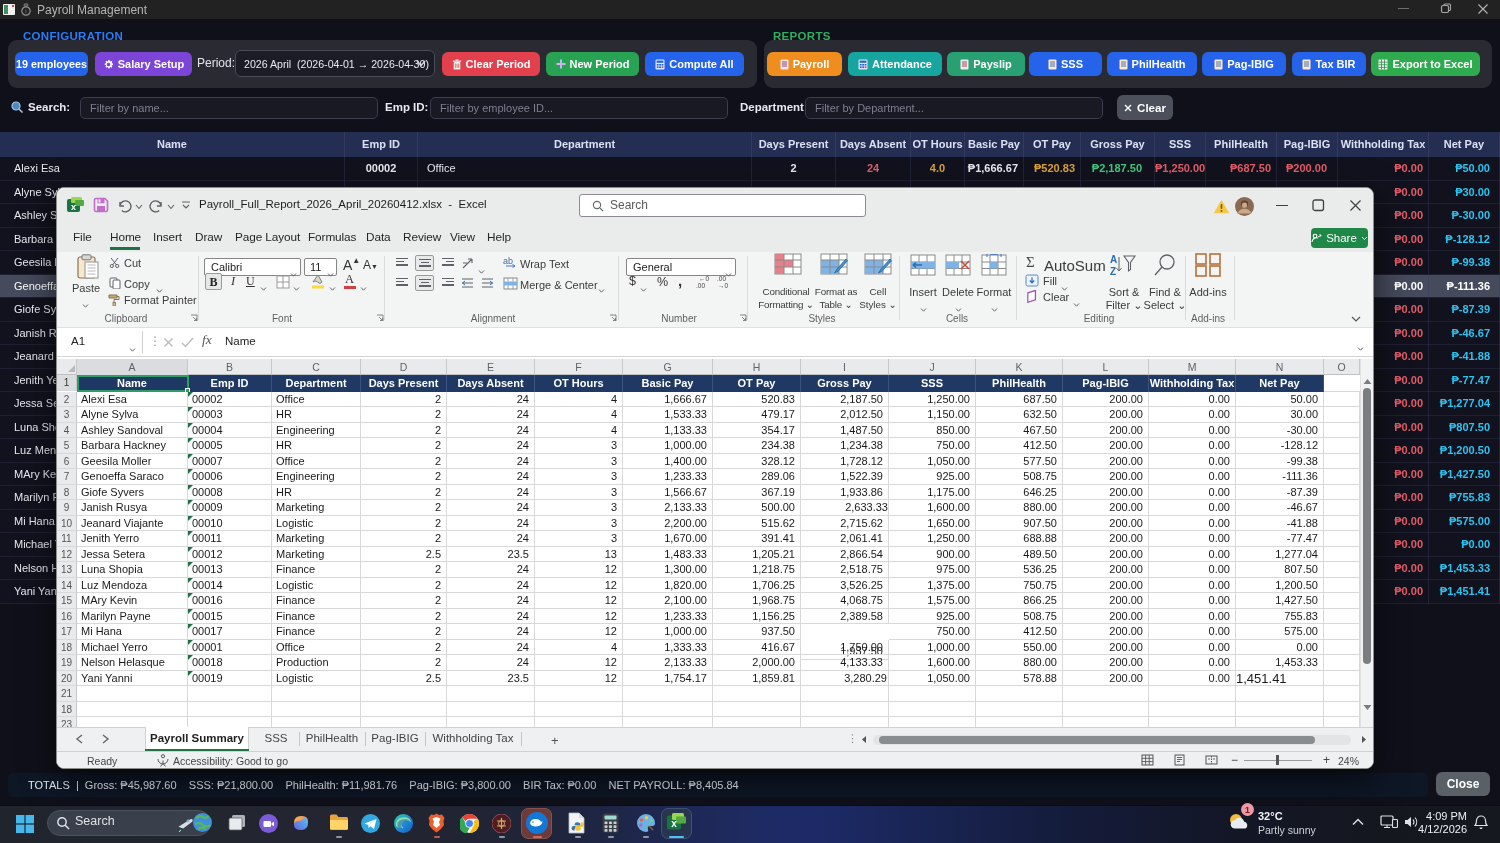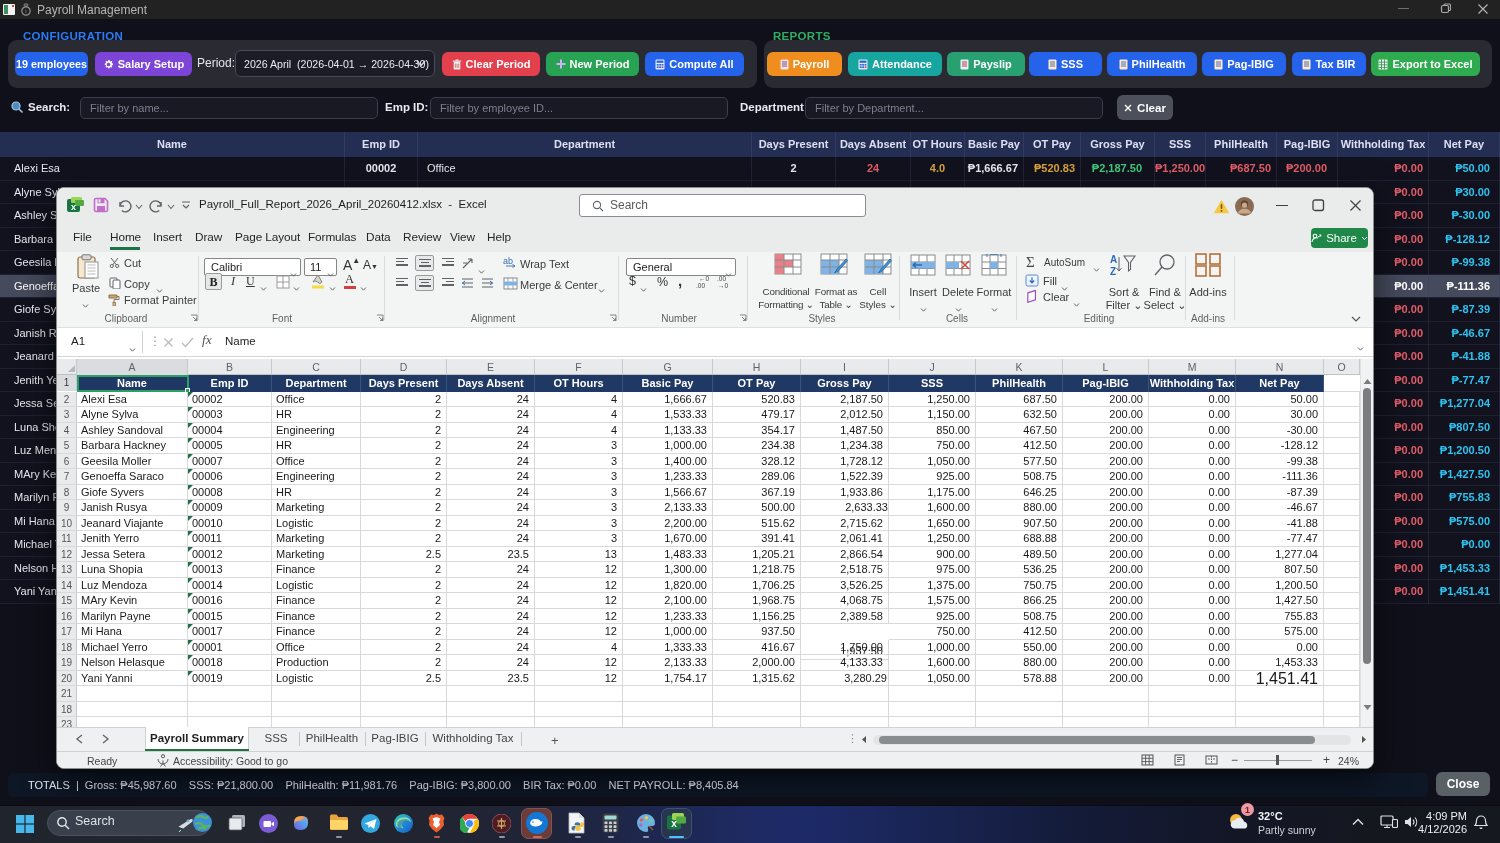--- a/index.html
+++ b/index.html
@@ -740,21 +740,21 @@
     <div class="abs" style="left:863px;top:111px;"><svg width="7" height="5">
         <path d="M1 0.5 L3.5 3.2 L6 0.5" stroke="#666" stroke-width="1" fill="none"></path>
       </svg></div>
     <div class="abs" style="left:898px;top:111px;"><svg width="7" height="5">
         <path d="M1 0.5 L3.5 3.2 L6 0.5" stroke="#666" stroke-width="1" fill="none"></path>
       </svg></div>
     <div class="abs" style="left:934px;top:111px;"><svg width="7" height="5">
         <path d="M1 0.5 L3.5 3.2 L6 0.5" stroke="#666" stroke-width="1" fill="none"></path>
       </svg></div>
     <div class="abs" style="left:969px;top:66px;font-size:15px;color:#444;font-family:'Liberation Serif',serif;">Σ</div>
-    <div class="abs" style="left:987px;top:69px;font-size:10px;color:#3b3b3b;">AutoSum</div>
+    <div class="abs" style="left:987px;top:69px;font-size:15px;color:#3b3b3b;">AutoSum</div>
     <div class="abs" style="left:1036px;top:71px;"><svg width="7" height="5">
         <path d="M1 0.5 L3.5 3.2 L6 0.5" stroke="#666" stroke-width="1" fill="none"></path>
       </svg></div>
     <svg class="abs" style="left:968px;top:86px" width="14" height="13">
       <rect x="1" y="1" width="12" height="11" rx="1.5" fill="#eaf2fb" stroke="#5b8bc8"></rect>
       <path d="M7 3.5 v5 M4.8 6.5 L7 8.8 L9.2 6.5" stroke="#2b6cb8" stroke-width="1.2" fill="none"></path>
     </svg>
     <div class="abs" style="left:986px;top:87px;font-size:11px;color:#3b3b3b;">Fill</div>
     <div class="abs" style="left:1004px;top:90px;"><svg width="7" height="5">
         <path d="M1 0.5 L3.5 3.2 L6 0.5" stroke="#666" stroke-width="1" fill="none"></path>
@@ -1135,27 +1135,27 @@
       <div class="abs" style="left:1179px;top:296.0px;width:88px;height:15.5px;border-right:1px solid #d8d9da;border-bottom:1px solid #d8d9da;font-size:11px;color:#1a1a1a;line-height:15.5px;padding-right:5px;text-align:right;">1,453.33</div>
       <div class="abs" style="left:1267px;top:296.0px;width:36px;height:15.5px;border-right:1px solid #d8d9da;border-bottom:1px solid #d8d9da;font-size:11px;color:#1a1a1a;line-height:15.5px;"></div>
       <div class="abs" style="left:0;top:311.5px;width:20px;height:15.5px;background:#e9eaec;border-right:1px solid #c6c8cb;border-bottom:1px solid #d8d9da;font-size:10px;color:#555;text-align:center;line-height:15.5px;">20</div>
       <div class="abs" style="left:20px;top:311.5px;width:111px;height:15.5px;border-right:1px solid #d8d9da;border-bottom:1px solid #d8d9da;font-size:11px;color:#1a1a1a;line-height:15.5px;padding-left:4px;text-align:left;">Yani Yanni</div>
       <div class="abs" style="left:131px;top:311.5px;width:84px;height:15.5px;border-right:1px solid #d8d9da;border-bottom:1px solid #d8d9da;font-size:11px;color:#1a1a1a;line-height:15.5px;padding-left:4px;text-align:left;"><span style="position:absolute;left:0;top:0;width:0;height:0;border-top:5px solid #1e7145;border-right:5px solid transparent;"></span>00019</div>
       <div class="abs" style="left:215px;top:311.5px;width:89px;height:15.5px;border-right:1px solid #d8d9da;border-bottom:1px solid #d8d9da;font-size:11px;color:#1a1a1a;line-height:15.5px;padding-left:4px;text-align:left;">Logistic</div>
       <div class="abs" style="left:304px;top:311.5px;width:86px;height:15.5px;border-right:1px solid #d8d9da;border-bottom:1px solid #d8d9da;font-size:11px;color:#1a1a1a;line-height:15.5px;padding-right:5px;text-align:right;">2.5</div>
       <div class="abs" style="left:390px;top:311.5px;width:88px;height:15.5px;border-right:1px solid #d8d9da;border-bottom:1px solid #d8d9da;font-size:11px;color:#1a1a1a;line-height:15.5px;padding-right:5px;text-align:right;">23.5</div>
       <div class="abs" style="left:478px;top:311.5px;width:88px;height:15.5px;border-right:1px solid #d8d9da;border-bottom:1px solid #d8d9da;font-size:11px;color:#1a1a1a;line-height:15.5px;padding-right:5px;text-align:right;">12</div>
       <div class="abs" style="left:566px;top:311.5px;width:90px;height:15.5px;border-right:1px solid #d8d9da;border-bottom:1px solid #d8d9da;font-size:11px;color:#1a1a1a;line-height:15.5px;padding-right:5px;text-align:right;">1,754.17</div>
-      <div class="abs" style="left:656px;top:311.5px;width:88px;height:15.5px;border-right:1px solid #d8d9da;border-bottom:1px solid #d8d9da;font-size:11px;color:#1a1a1a;line-height:15.5px;padding-right:5px;text-align:right;">1,315.62</div>
+      <div class="abs" style="left:656px;top:311.5px;width:88px;height:15.5px;border-right:1px solid #d8d9da;border-bottom:1px solid #d8d9da;font-size:11px;color:#1a1a1a;line-height:15.5px;padding-right:5px;text-align:right;">1,859.81</div>
       <div class="abs" style="left:744px;top:311.5px;width:88px;height:15.5px;border-right:1px solid #d8d9da;border-bottom:1px solid #d8d9da;font-size:11px;color:#1a1a1a;line-height:15.5px;padding-right:1px;text-align:right;">3,280.29</div>
       <div class="abs" style="left:832px;top:311.5px;width:87px;height:15.5px;border-right:1px solid #d8d9da;border-bottom:1px solid #d8d9da;font-size:11px;color:#1a1a1a;line-height:15.5px;padding-right:5px;text-align:right;">1,050.00</div>
       <div class="abs" style="left:919px;top:311.5px;width:87px;height:15.5px;border-right:1px solid #d8d9da;border-bottom:1px solid #d8d9da;font-size:11px;color:#1a1a1a;line-height:15.5px;padding-right:5px;text-align:right;">578.88</div>
       <div class="abs" style="left:1006px;top:311.5px;width:86px;height:15.5px;border-right:1px solid #d8d9da;border-bottom:1px solid #d8d9da;font-size:11px;color:#1a1a1a;line-height:15.5px;padding-right:5px;text-align:right;">200.00</div>
       <div class="abs" style="left:1092px;top:311.5px;width:87px;height:15.5px;border-right:1px solid #d8d9da;border-bottom:1px solid #d8d9da;font-size:11px;color:#1a1a1a;line-height:15.5px;padding-right:5px;text-align:right;">0.00</div>
-      <div class="abs" style="left:1179px;top:311.5px;width:88px;height:15.5px;border-right:1px solid #d8d9da;border-bottom:1px solid #d8d9da;font-size:16px;color:#1a1a1a;line-height:15.5px;padding-right:5px;text-align:right;">1,451.41</div>
+      <div class="abs" style="left:1179px;top:311.5px;width:88px;height:15.5px;border-right:1px solid #d8d9da;border-bottom:1px solid #d8d9da;font-size:13px;color:#1a1a1a;line-height:15.5px;padding-right:5px;">1,451.41</div>
       <div class="abs" style="left:1267px;top:311.5px;width:36px;height:15.5px;border-right:1px solid #d8d9da;border-bottom:1px solid #d8d9da;font-size:11px;color:#1a1a1a;line-height:15.5px;"></div>
       <div class="abs" style="left:0;top:327.0px;width:20px;height:15.5px;background:#e9eaec;border-right:1px solid #c6c8cb;border-bottom:1px solid #d8d9da;font-size:10px;color:#555;text-align:center;line-height:15.5px;">21</div>
       <div class="abs" style="left:20px;top:327.0px;width:111px;height:15.5px;border-right:1px solid #d8d9da;border-bottom:1px solid #d8d9da;font-size:11px;color:#1a1a1a;line-height:15.5px;"></div>
       <div class="abs" style="left:131px;top:327.0px;width:84px;height:15.5px;border-right:1px solid #d8d9da;border-bottom:1px solid #d8d9da;font-size:11px;color:#1a1a1a;line-height:15.5px;"></div>
       <div class="abs" style="left:215px;top:327.0px;width:89px;height:15.5px;border-right:1px solid #d8d9da;border-bottom:1px solid #d8d9da;font-size:11px;color:#1a1a1a;line-height:15.5px;"></div>
       <div class="abs" style="left:304px;top:327.0px;width:86px;height:15.5px;border-right:1px solid #d8d9da;border-bottom:1px solid #d8d9da;font-size:11px;color:#1a1a1a;line-height:15.5px;"></div>
       <div class="abs" style="left:390px;top:327.0px;width:88px;height:15.5px;border-right:1px solid #d8d9da;border-bottom:1px solid #d8d9da;font-size:11px;color:#1a1a1a;line-height:15.5px;"></div>
       <div class="abs" style="left:478px;top:327.0px;width:88px;height:15.5px;border-right:1px solid #d8d9da;border-bottom:1px solid #d8d9da;font-size:11px;color:#1a1a1a;line-height:15.5px;"></div>
       <div class="abs" style="left:566px;top:327.0px;width:90px;height:15.5px;border-right:1px solid #d8d9da;border-bottom:1px solid #d8d9da;font-size:11px;color:#1a1a1a;line-height:15.5px;"></div>
       <div class="abs" style="left:656px;top:327.0px;width:88px;height:15.5px;border-right:1px solid #d8d9da;border-bottom:1px solid #d8d9da;font-size:11px;color:#1a1a1a;line-height:15.5px;"></div>

